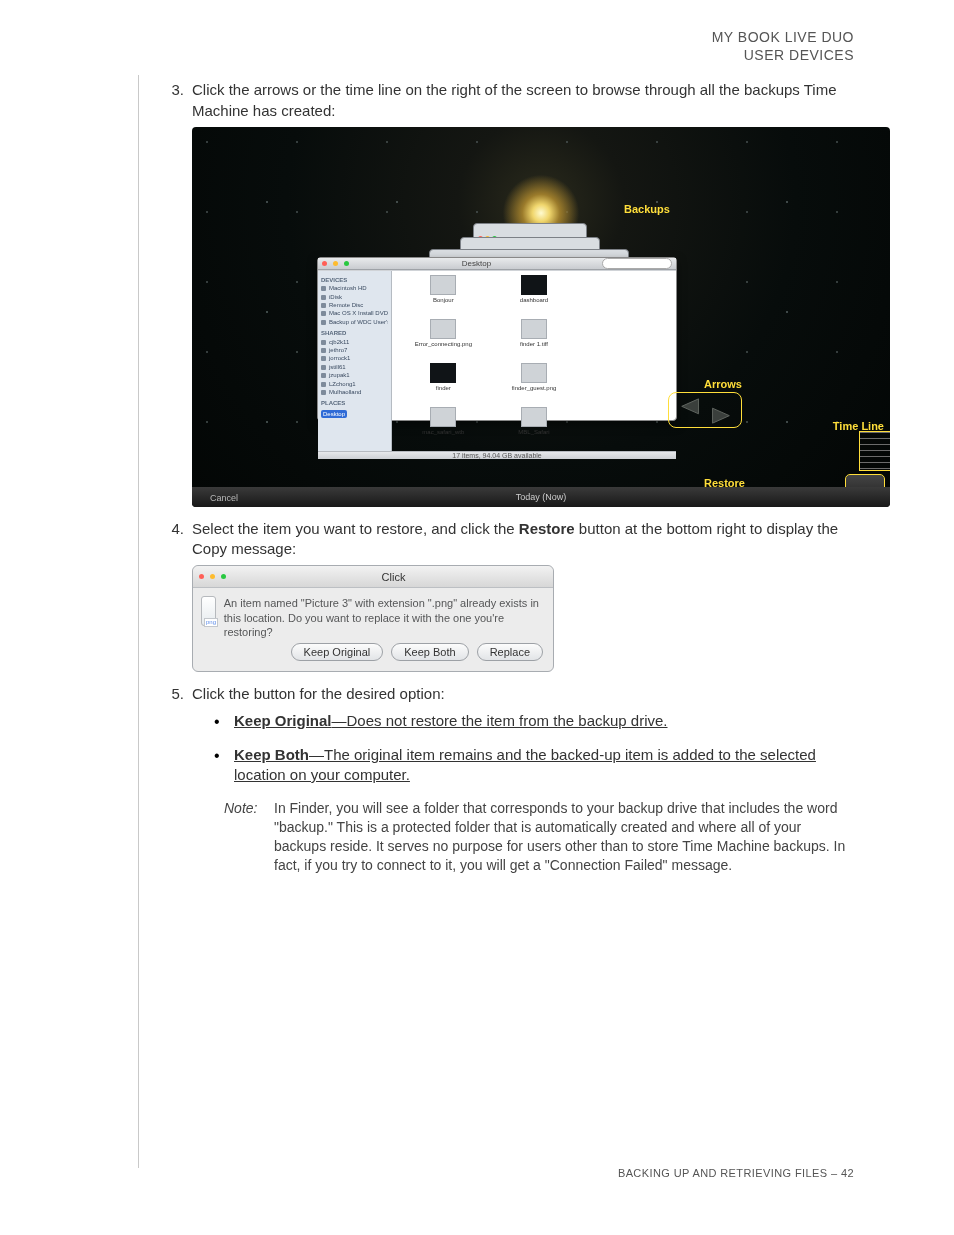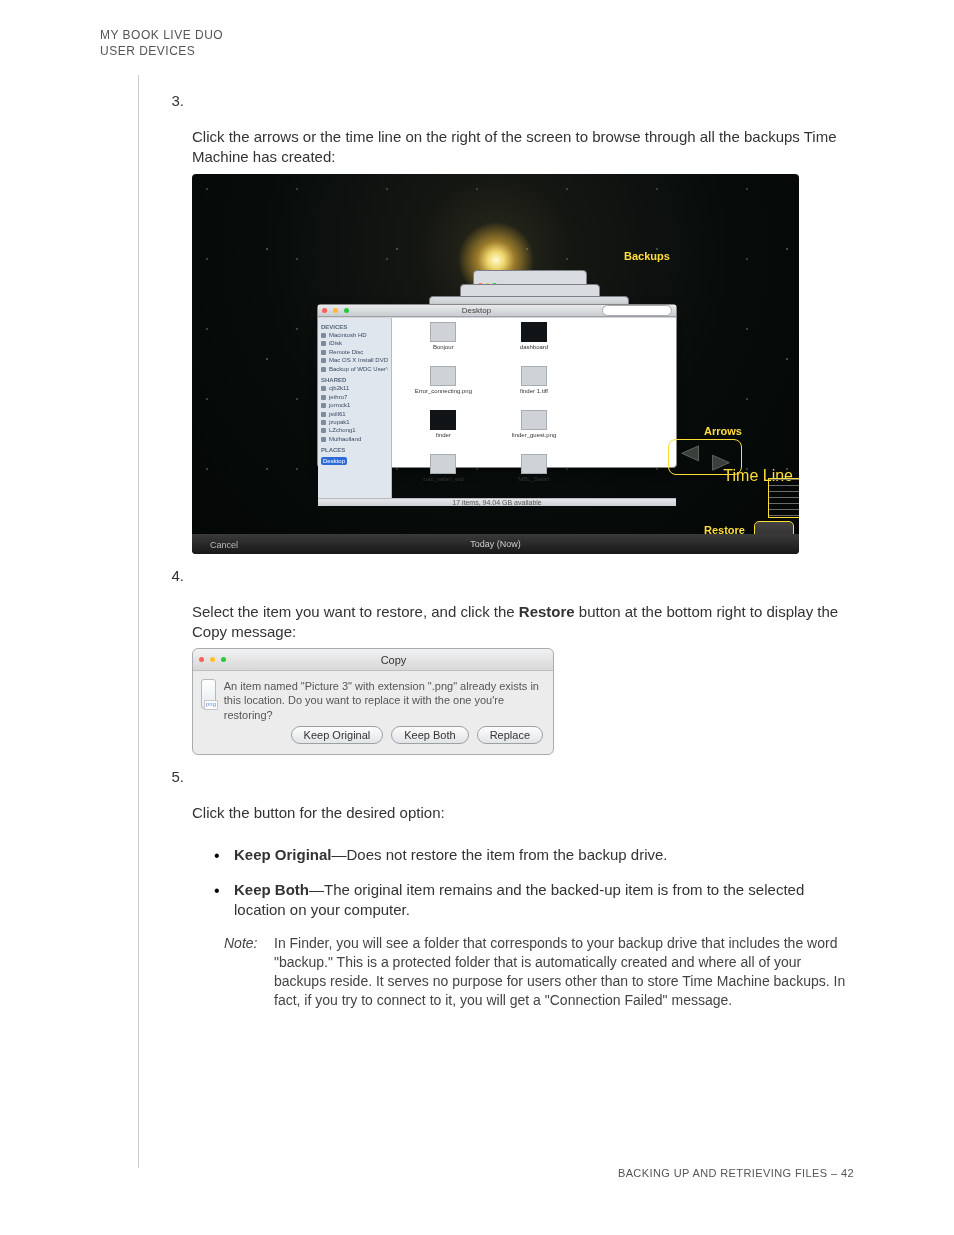--- a/index.html
+++ b/index.html
@@ -8,25 +8,26 @@
     height: 1235px;
     background: #fff;
     font-family: Helvetica, Arial, sans-serif;
     color: #333;
     position: relative;
   }
   .page {
     padding: 28px 100px 0 100px;
   }
   .header-block {
-    font-size: 12px;
+    font-size: 14px;
     color: #555;
+    text-align: right;
     letter-spacing: 0.5px;
     line-height: 1.3;
-    margin-bottom: 32px;
+    margin-bottom: 16px;
   }
   .vrule {
     position: absolute;
     left: 138px;
     top: 75px;
     width: 0;
     height: 1093px;
     border-left: 1px solid #c9c9c9;
   }
   .content {
@@ -38,31 +39,31 @@
     color: #333;
     margin-bottom: 6px;
     display: flex;
   }
   .step .num {
     width: 24px;
     flex: 0 0 24px;
     text-align: right;
     padding-right: 8px;
   }
-  .step .txt { flex: 1; margin-top: 36px; }
+  .step .txt { flex: 1; }
   .bold { font-weight: 700; }
   .figure {
     margin-left: 24px;
     margin-top: 4px;
     margin-bottom: 12px;
   }
 
   
   .tm {
-    width: 607px;
+    width: 698px;
     height: 380px;
     background: radial-gradient(circle at 50% 20%, #2a2a1c 0%, #141612 18%, #070c0b 55%, #030605 100%);
     border-radius: 4px;
     position: relative;
     overflow: hidden;
   }
   .tm .sun {
     position: absolute;
     top: 26px; left: 50%;
     width: 120px; height: 120px;
@@ -89,21 +90,21 @@
     color:#ffde3a; font-weight:700; font-size:11px;margin-left:20px;
   }
   .tm .arrows-box {
     position:absolute; top:265px; left:476px;
     width:74px; height:36px;
     border:1px solid #ffde3a; border-radius:8px;
   }
   .tm .arrows-box svg { position:absolute; left:8px; top:4px; width:58px; height:28px; }
   .tm .label-timeline {
     position:absolute; top:293px; right:6px;
-    color:#ffde3a; font-weight:400; font-size:16px;text-align:right;
+    color:#ffde3a; font-weight:700; font-size:11px;text-align:right;
   }
   .tm .timeline {
     position:absolute; right:0; top:305px;
     width:30px; height:38px;
     background: repeating-linear-gradient(to bottom, #6b6b6b 0 1px, transparent 1px 6px);
     outline:1px solid #ffde3a;
   }
   .tm .label-restore {
     position:absolute; bottom:6px; left:512px;
     color:#ffde3a; font-weight:700; font-size:11px; line-height:1.1;
@@ -253,21 +254,21 @@
   }
   .cd-btn {
     font-size:11px; color:#333;
     padding:2px 12px;
     border:1px solid #9da1a6;
     border-radius:10px;
     background: linear-gradient(#fcfcfc,#e2e4e7);
   }
 
   
-  .bullets { margin-left: 46px; margin-top:22px; }
+  .bullets { margin-left: 46px; margin-top:6px;text-decoration:underline; }
   .bullets li {
     list-style: none;
     position: relative;
     padding-left: 20px;
     font-size:15px;
     color:#333;
     line-height:1.35;
     margin-bottom:14px;
   }
   .bullets li::before {
@@ -429,21 +430,21 @@
     </div>
 
     <div class="figure">
       <div class="copy-dialog">
         <div class="cd-title">
           <div class="dots">
             <span class="dot dr"></span>
             <span class="dot dy"></span>
             <span class="dot dg"></span>
           </div>
-          <div class="title-txt">Copy</div>
+          <div class="title-txt">Click</div>
         </div>
         <div class="cd-body">
           <div class="cd-icon"></div>
           <div>An item named "Picture 3" with extension ".png" already exists in this location. Do you want to replace it with the one you're restoring?</div>
         </div>
         <div class="cd-btns">
           <div class="cd-btn">Keep Original</div>
           <div class="cd-btn">Keep Both</div>
           <div class="cd-btn">Replace</div>
         </div>
@@ -453,21 +454,21 @@
     <div class="step">
       <div class="num">5.</div>
       <div class="txt">Click the button for the desired option:</div>
     </div>
 
     <ul class="bullets">
       <li>
         <span class="bold">Keep Original</span><span>—Does not restore the item from the backup drive.</span>
       </li>
       <li>
-        <span class="bold">Keep Both</span><span>—The original item remains and the backed-up item is from to the selected location on your computer.</span>
+        <span class="bold">Keep Both</span><span>—The original item remains and the backed-up item is added to the selected location on your computer.</span>
       </li>
     </ul>
 
     <div class="note">
       <div class="nhead">Note:</div>
       <div>In Finder, you will see a folder that corresponds to your backup drive that includes the word "backup." This is a protected folder that is automatically created and where all of your backups reside. It serves no purpose for users other than to store Time Machine backups. In fact, if you try to connect to it, you will get a "Connection Failed" message.</div>
     </div>
 
   </div>
 </div>

